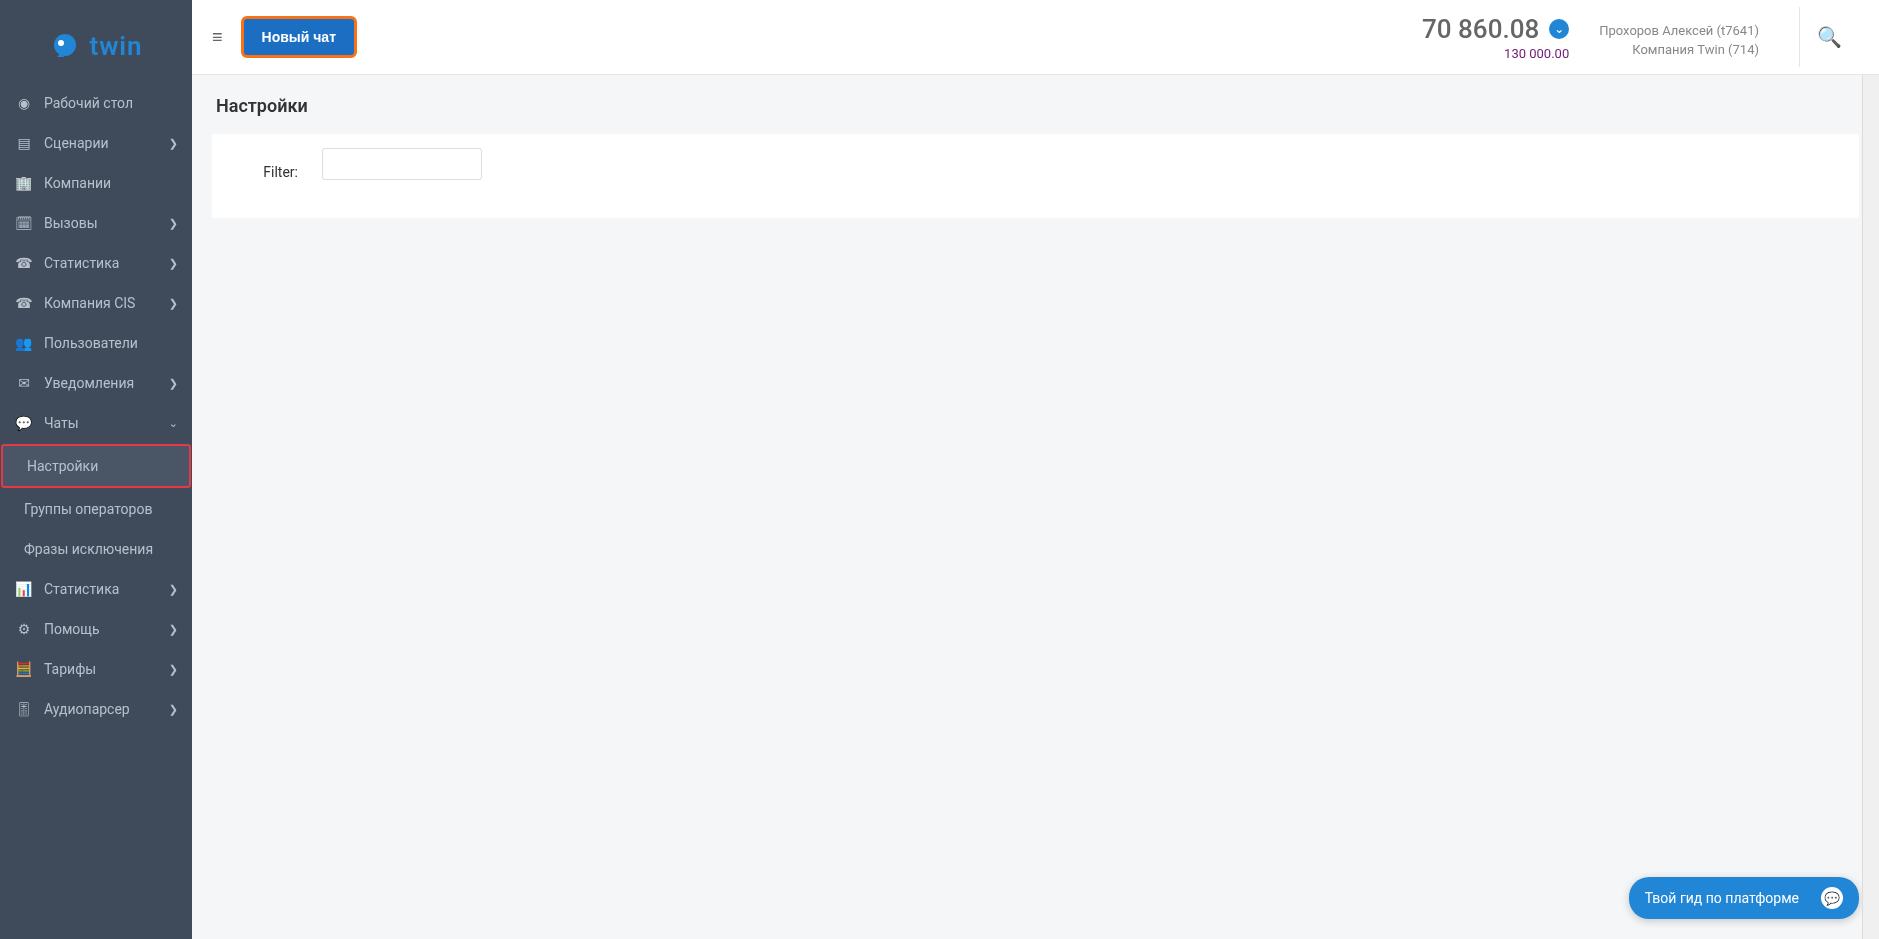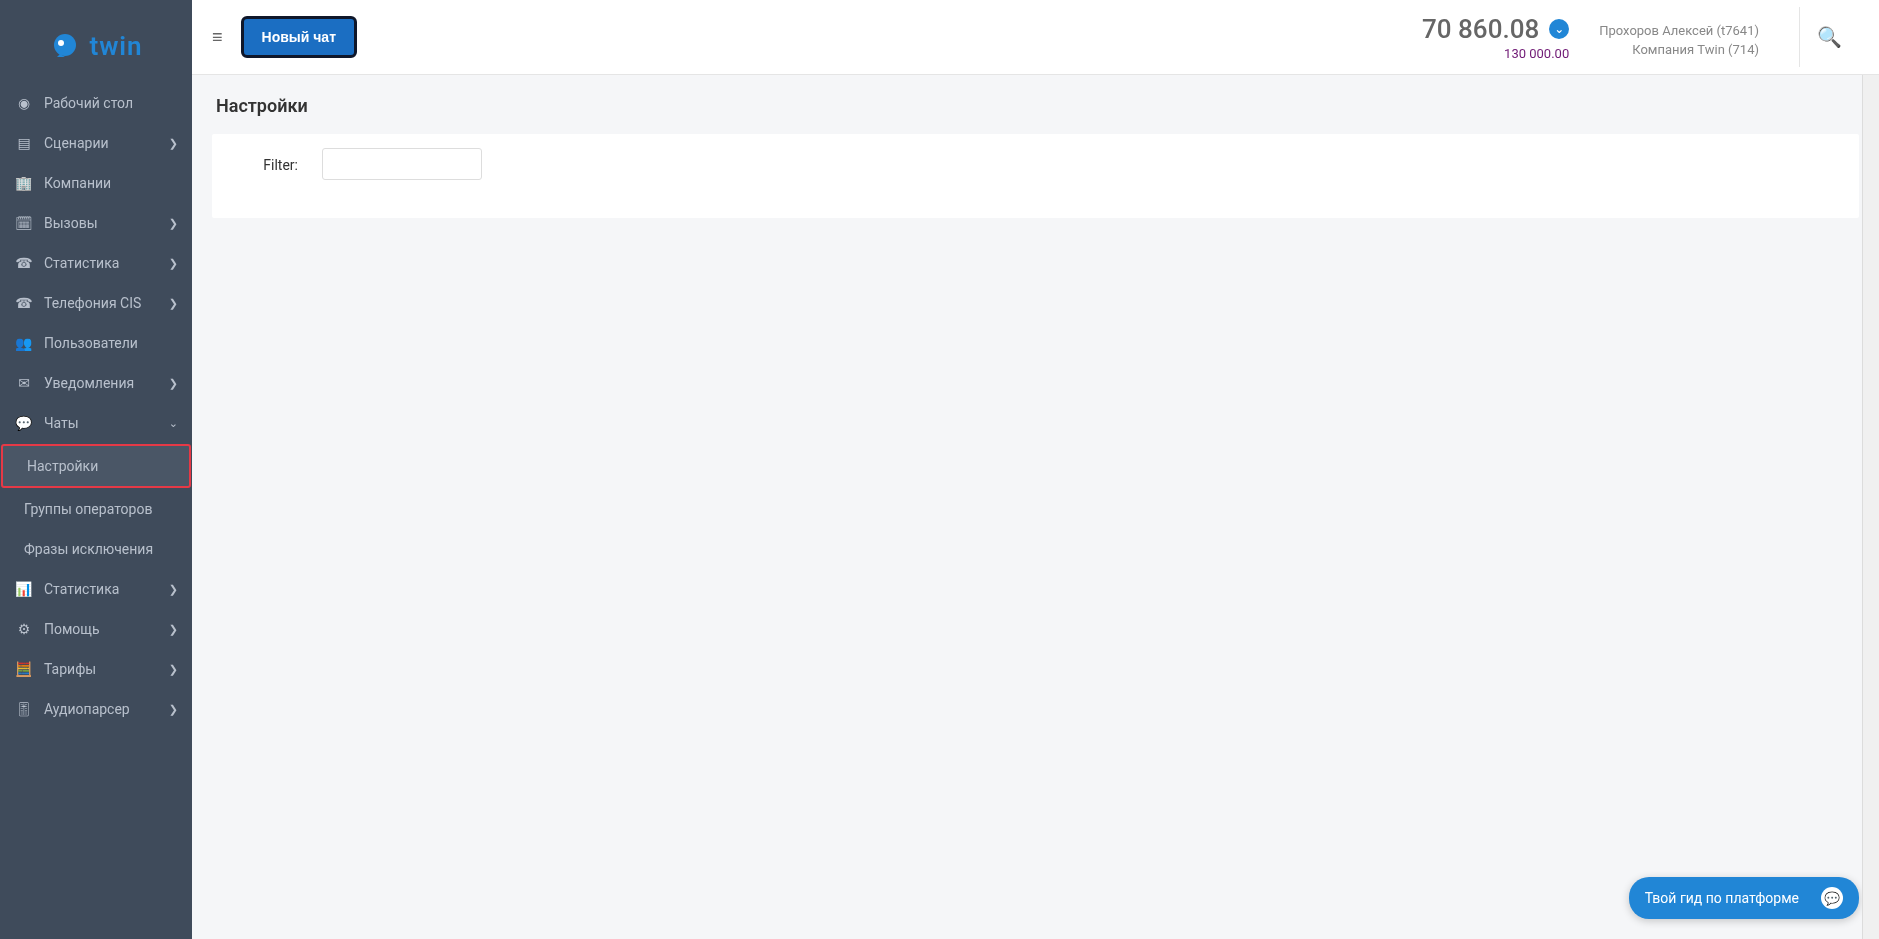--- a/index.html
+++ b/index.html
@@ -15,34 +15,34 @@
 .nav-item { display: flex; align-items: center; padding: 12px 16px; font-size: 14px; color: #b8c0cc; cursor: pointer; position: relative; }
 .nav-item .icon { width: 16px; height: 16px; margin-right: 12px; display: inline-flex; align-items: center; justify-content: center; font-size: 14px; }
 .nav-item .chev { position: absolute; right: 14px; font-size: 11px; }
 .nav-item.expanded .chev { transform: rotate(90deg); }
 .sub-item { padding: 12px 12px 12px 24px; font-size: 14px; color: #b8c0cc; cursor: pointer; }
 .sub-item.active { background: #4a5666; border: 2px solid #e63946; border-radius: 3px; margin: 1px; }
 
 
 .topbar { position: fixed; left: 192px; right: 0; top: 0; height: 75px; background: #fff; display: flex; align-items: center; padding: 0 20px; border-bottom: 1px solid #e5e5e5; z-index: 5; }
 .hamburger { font-size: 18px; color: #666; cursor: pointer; margin-right: 18px; }
-.new-chat-btn { background: #1b6ec2; color: #fff; padding: 10px 18px; border: 3px solid #0f172a; border-radius: 6px; font-size: 14px; font-weight: 600; cursor: pointer; }
+.new-chat-btn { background: #1b6ec2; color: #fff; padding: 10px 18px; border: 3px solid #f97316; border-radius: 6px; font-size: 14px; font-weight: 600; cursor: pointer; }
 .top-right { margin-left: auto; display: flex; align-items: center; gap: 30px; }
 .balance { text-align: right; }
 .balance-main { font-size: 26px; color: #666; font-weight: 500; display: flex; align-items: center; gap: 10px; }
 .balance-badge { width: 20px; height: 20px; background: #2186d6; border-radius: 50%; display: inline-flex; align-items: center; justify-content: center; color: #fff; font-size: 12px; }
 .balance-sub { font-size: 13px; color: #701a75; margin-top: 2px; }
 .user-info { text-align: right; color: #888; font-size: 13px; line-height: 1.4; margin-top: 7px; }
 .search-box { width: 60px; height: 60px; border-left: 1px solid #e5e5e5; display: flex; align-items: center; justify-content: center; margin-left: 10px; cursor: pointer; font-size: 20px; color: #333; }
 
 
 .main { position: absolute; left: 192px; right: 0; top: 75px; bottom: 0; padding: 20px; overflow: auto; }
 .page-title { font-size: 18px; font-weight: 600; color: #333; margin-bottom: 18px; padding-left: 4px; }
 .panel { background: #fff; border-radius: 2px; padding: 14px 16px 20px; }
-.filter-row { display: flex; align-items: center; gap: 24px; margin-bottom: 18px; }
+.filter-row { display: flex; align-items: flex-end; gap: 24px; margin-bottom: 18px; }
 .filter-label { width: 70px; text-align: right; font-size: 14px; color: #333; padding-top: 2px; }
 .filter-input { width: 160px; height: 32px; border: 1px solid #ddd; border-radius: 3px; padding: 4px 8px; font-size: 14px; }
 .table { width: 100%; border-collapse: collapse; }
 .table th { text-align: left; padding: 10px 8px; font-size: 14px; font-weight: 600; color: #333; border-top: 1px solid #e5e5e5; border-bottom: 1px solid #e5e5e5; }
 .table th .sort { font-size: 11px; color: #999; margin-left: 2px; }
 .table td.empty { text-align: center; padding: 14px; color: #888; font-size: 14px; background: #f6f8fa; border-bottom: 1px solid #e5e5e5; }
 .col-actions { width: 70px; }
 
 
 .guide-pill { position: fixed; right: 20px; bottom: 20px; background: #2186d6; color: #fff; padding: 10px 16px; border-radius: 20px; display: flex; align-items: center; gap: 22px; font-size: 14px; cursor: pointer; box-shadow: 0 2px 8px rgba(0,0,0,0.2); }
@@ -85,21 +85,21 @@
       <span>Вызовы</span>
       <span class="chev">❯</span>
     </div>
     <div class="nav-item">
       <span class="icon">☎</span>
       <span>Статистика</span>
       <span class="chev">❯</span>
     </div>
     <div class="nav-item">
       <span class="icon">☎</span>
-      <span>Телефония CIS</span>
+      <span>Компания CIS</span>
       <span class="chev">❯</span>
     </div>
     <div class="nav-item">
       <span class="icon">👥</span>
       <span>Пользователи</span>
     </div>
     <div class="nav-item">
       <span class="icon">✉</span>
       <span>Уведомления</span>
       <span class="chev">❯</span>

